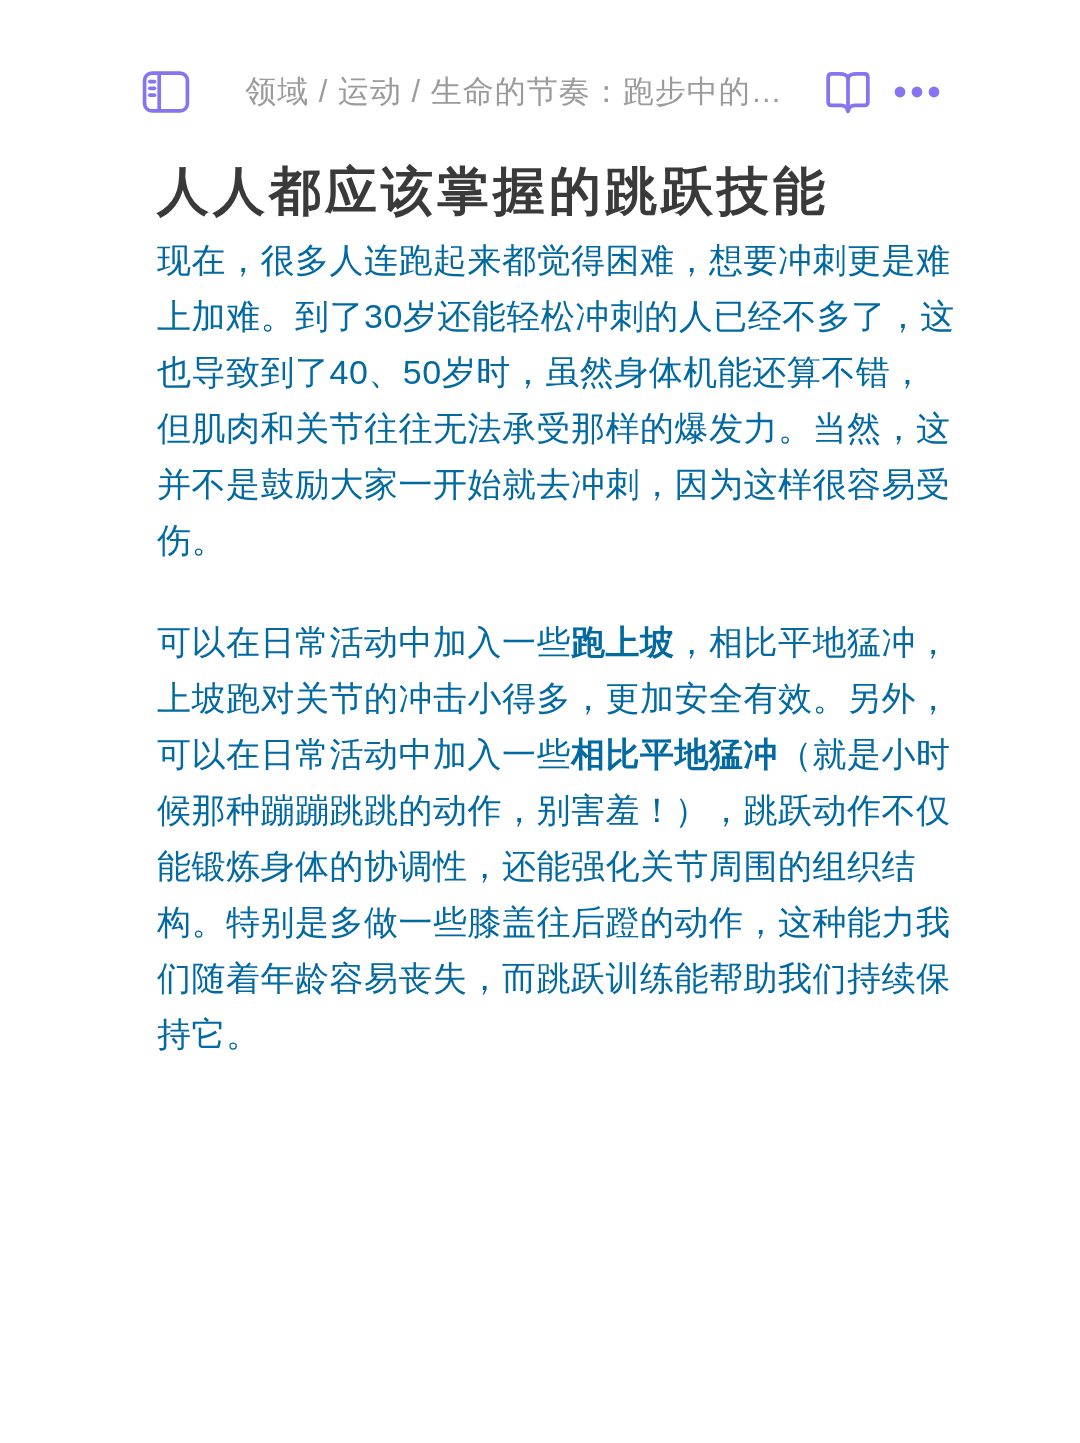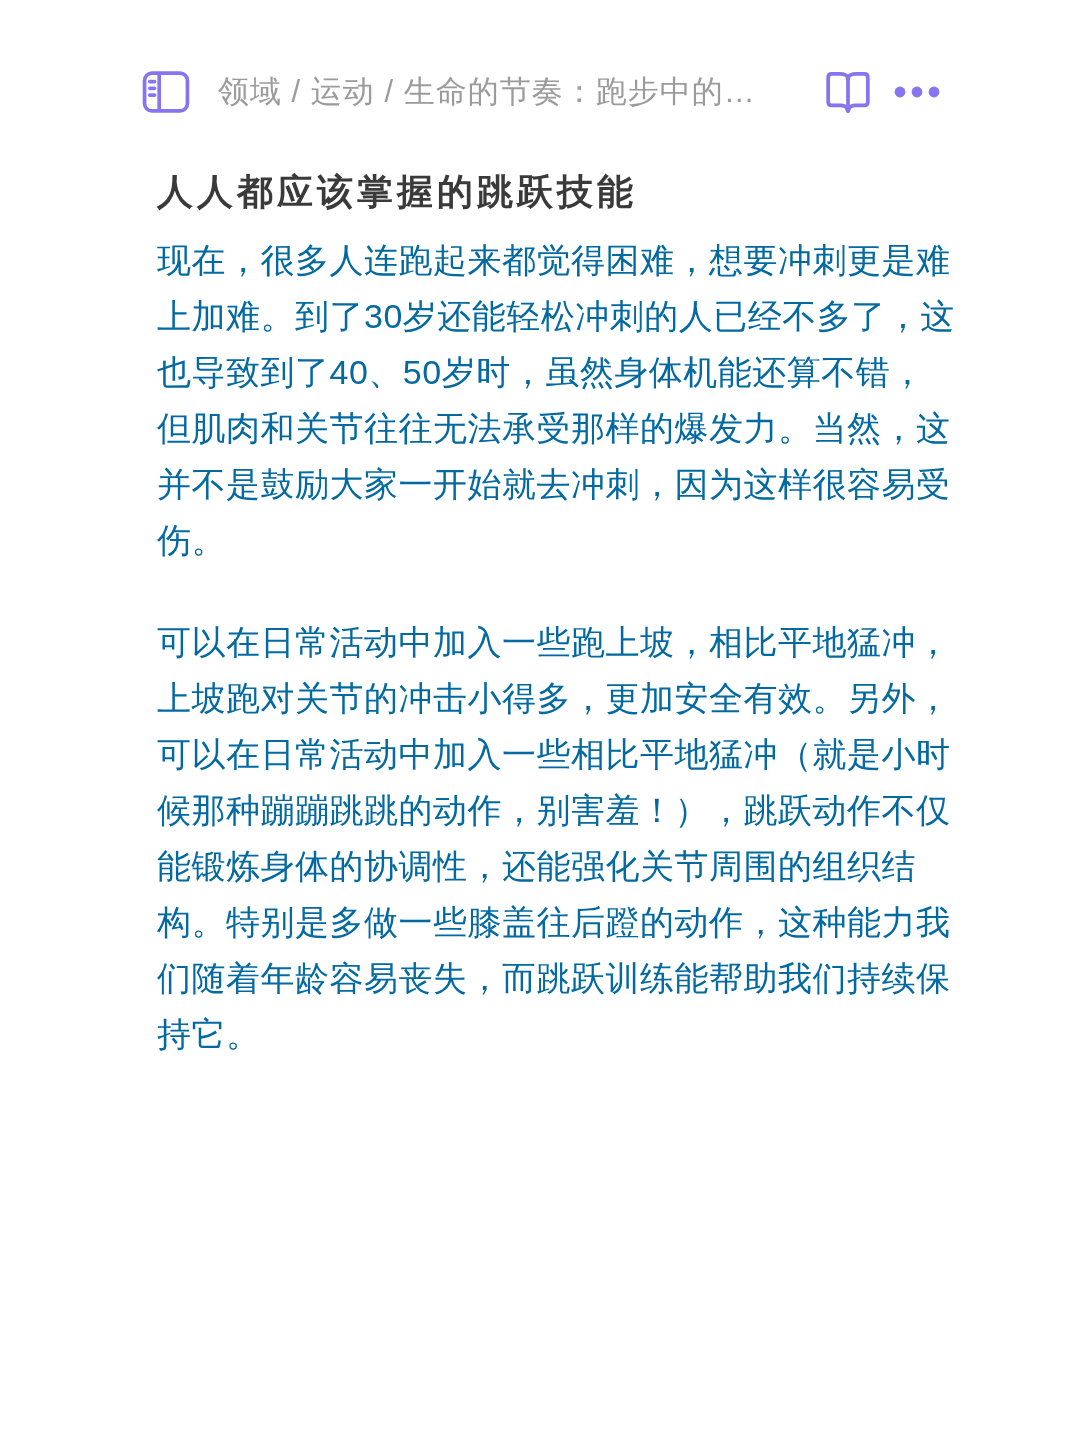--- a/index.html
+++ b/index.html
@@ -34,20 +34,21 @@
   }
   .breadcrumb{
     flex:1 1 auto;
     margin-left:26px;
     margin-right:10px;
     font-size:31px;
     color:#9b9b9b;
     letter-spacing:1px;
     white-space:nowrap;
     overflow:hidden;
+    text-align:center;
   }
   .book-btn{margin-right:18px;}
 
   
   .article{
     position:absolute;
     top:160px;
     left:157px;
     width:800px;
     color:#414141;
@@ -65,34 +66,34 @@
     left:26px;
     top:22px;
     width:12px;
     height:12px;
     border-radius:50%;
     background:#9e9e9e;
   }
   h1.section-heading{
     margin:0 0 10px 0;
     font-family:"DejaVu Serif","Liberation Serif",serif;
-    font-size:36px;
+    font-size:52px;
     line-height:62px;
     font-weight:700;
     color:#3a3a3a;
     letter-spacing:4px;
   }
   .para{
     margin:0 0 46px 0;
     font-size:34px;
     line-height:56px;
     letter-spacing:0.5px;
     color:#0369a1;
   }
-  .para .bold{font-weight:400;}
+  .para .bold{font-weight:700;}
 </style>
 </head>
 <body>
 
 <div class="page">
 
   <div class="header">
 
     <button class="icon-btn">
       <span style="display:flex;">

